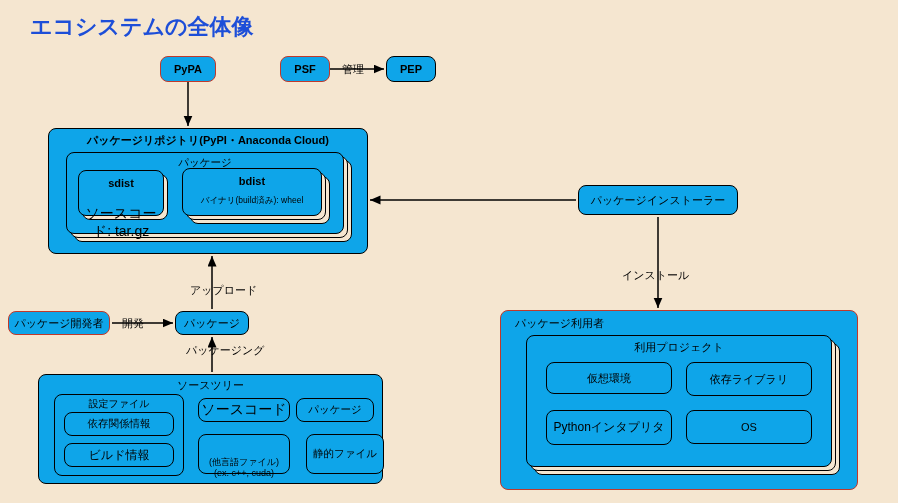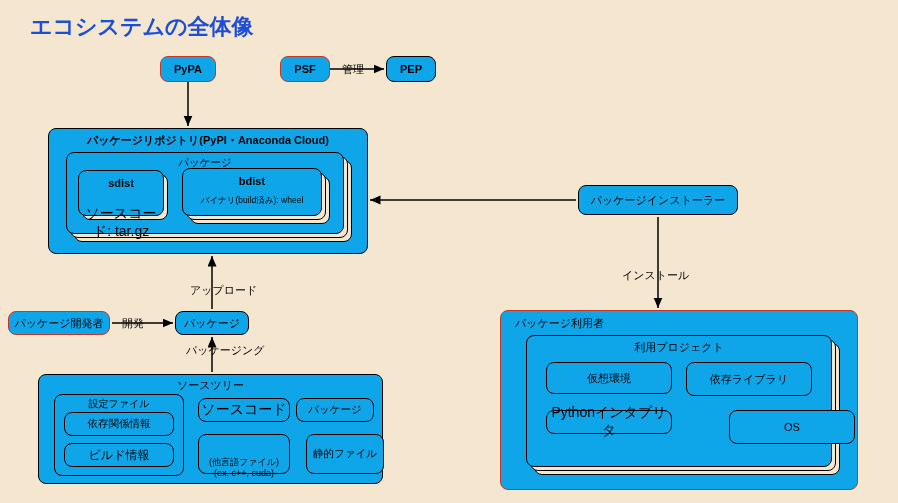--- a/index.html
+++ b/index.html
@@ -116,22 +116,22 @@
   <div style="font-size:11px;">パッケージ利用者</div>
 </div>
 
 <div class="stack-shadow2" style="left:534px; top:343px; width:306px; height:132px;"></div>
 <div class="stack-shadow1" style="left:530px; top:339px; width:306px; height:132px;"></div>
 <div class="box" style="left:526px; top:335px; width:306px; height:132px; display:block; padding-top:4px;">
   <div style="font-size:11px;">利用プロジェクト</div>
 </div>
 <div class="box" style="left:546px; top:362px; width:126px; height:32px; font-size:11px;">仮想環境</div>
 <div class="box" style="left:686px; top:362px; width:126px; height:34px; font-size:11px;">依存ライブラリ</div>
-<div class="box" style="left:546px; top:410px; width:126px; height:24px; font-size:14px;">Pythonインタプリタ</div>
-<div class="box" style="left:686px; top:410px; width:126px; height:34px; font-size:11px;margin-left:43px;">OS</div>
+<div class="box" style="left:546px; top:410px; width:126px; height:35px; font-size:12px;">Pythonインタプリタ</div>
+<div class="box" style="left:686px; top:410px; width:126px; height:34px; font-size:11px;">OS</div>
 
 <svg class="arrows">
   <defs>
     <marker id="ah" markerWidth="8" markerHeight="8" refX="7" refY="3" orient="auto">
       <path d="M0,0 L7,3 L0,6 Z" fill="#000"></path>
     </marker>
   </defs>
 
   <line x1="188" y1="82" x2="188" y2="126" stroke="#000" stroke-width="1.5" marker-end="url(#ah)"></line>
 

